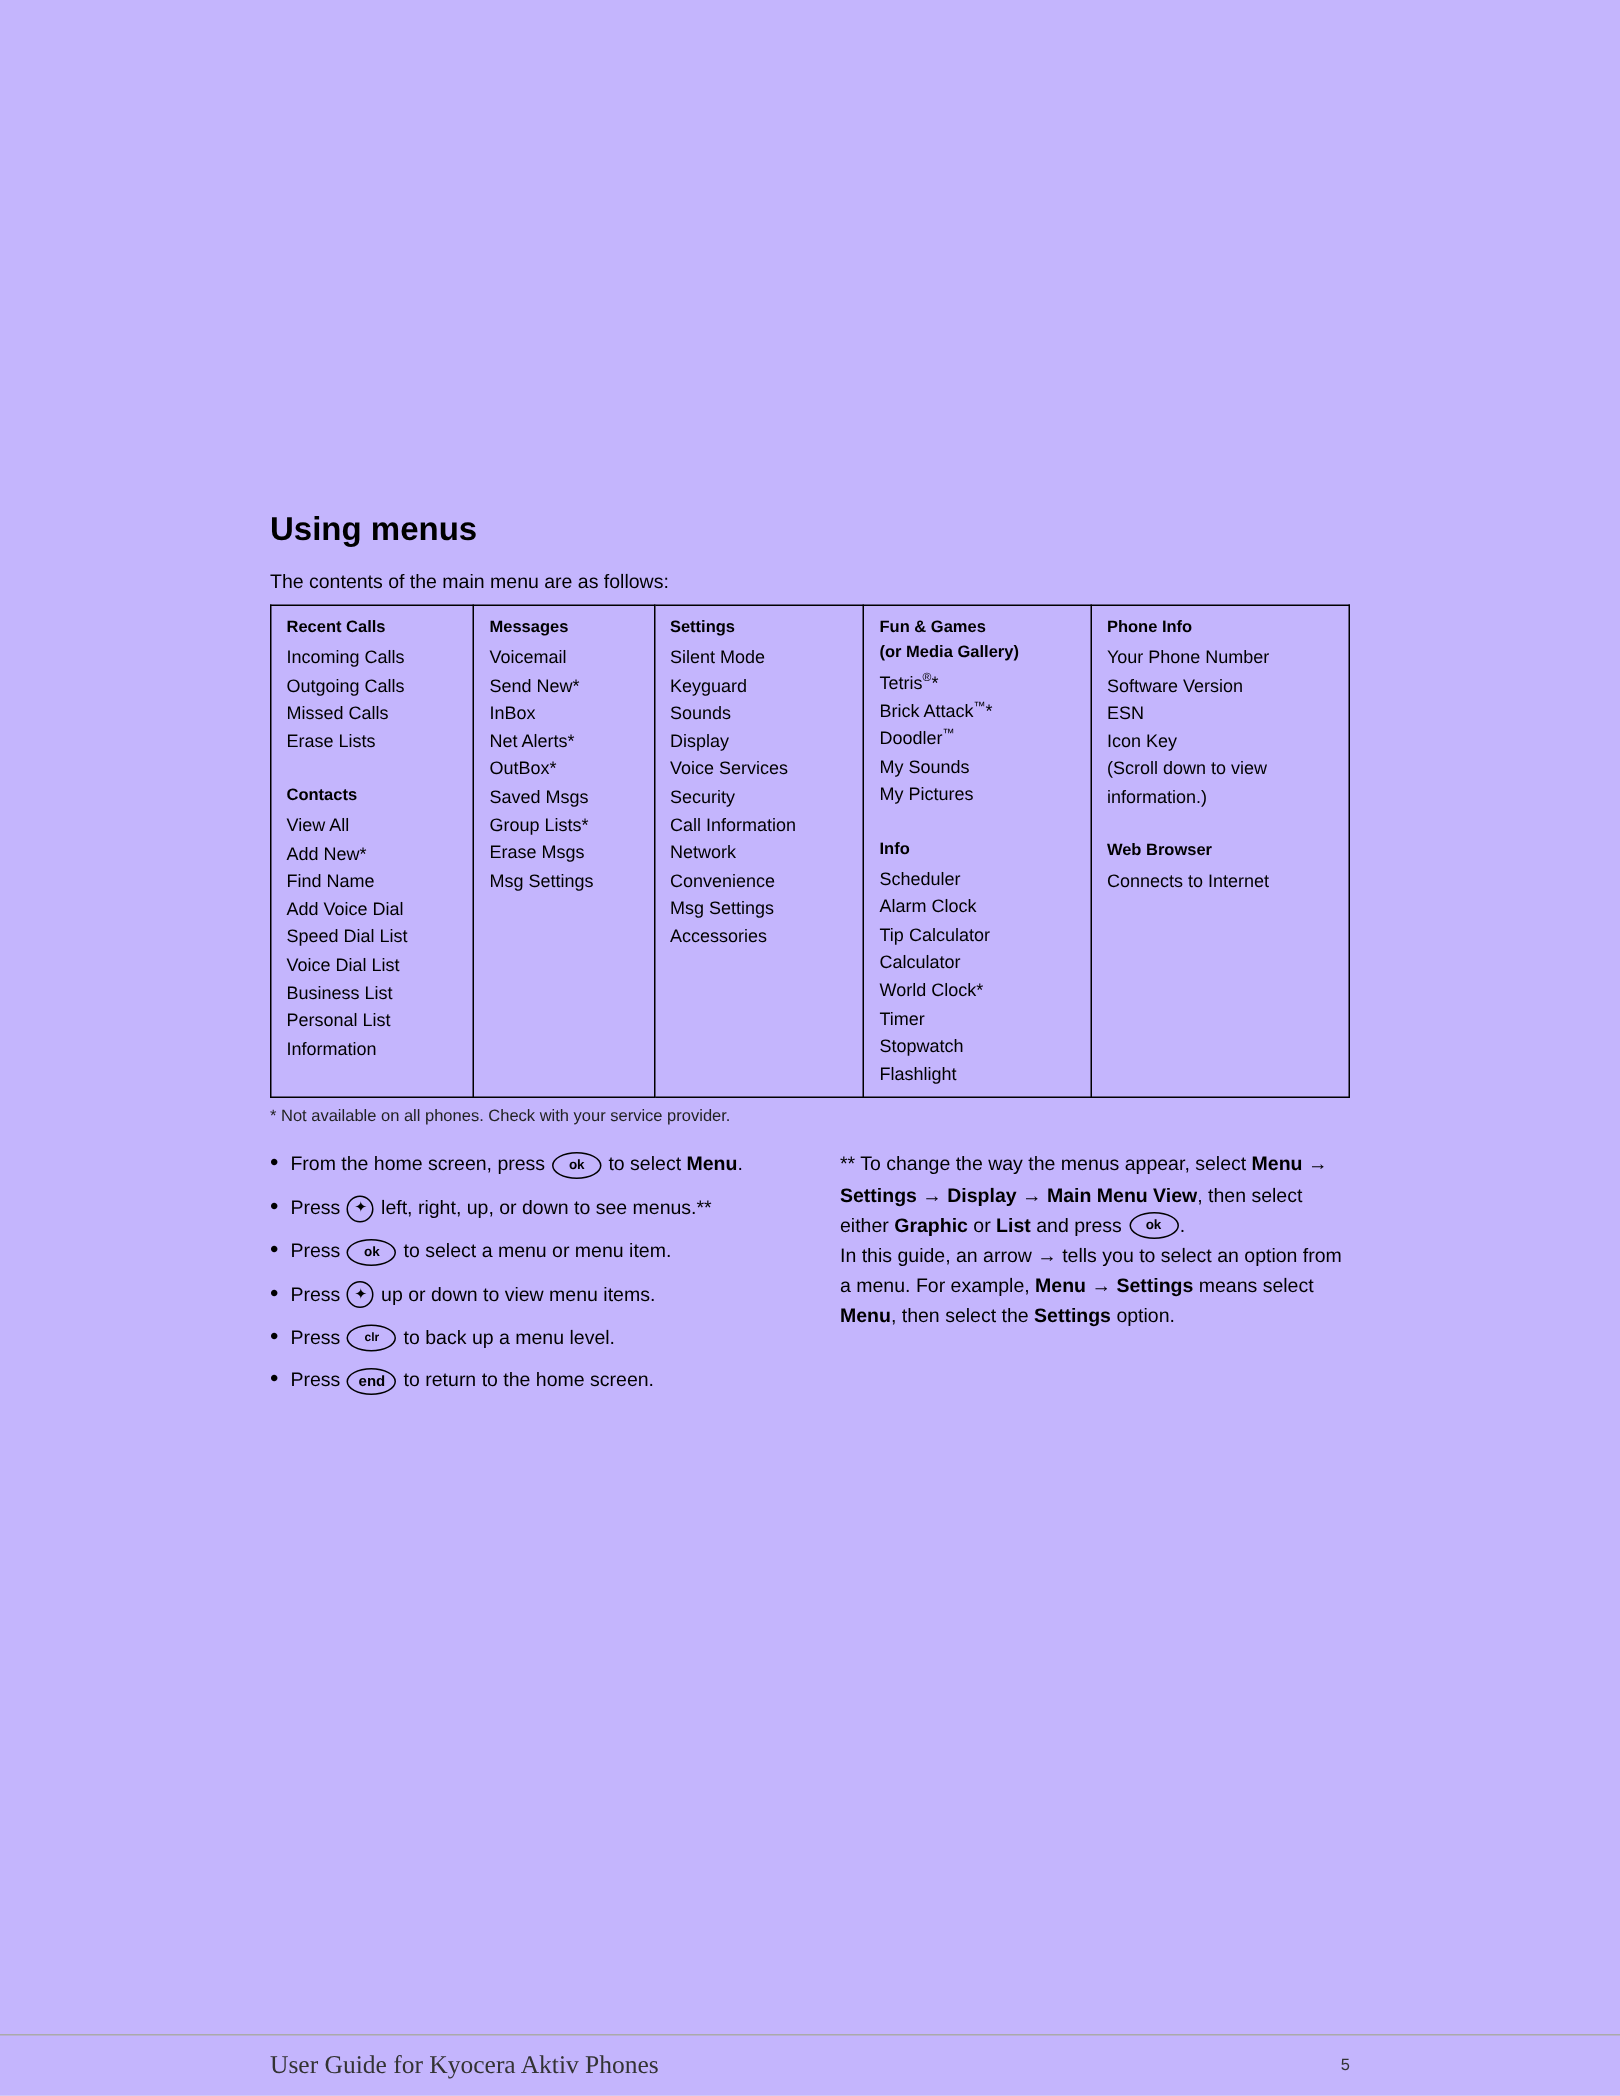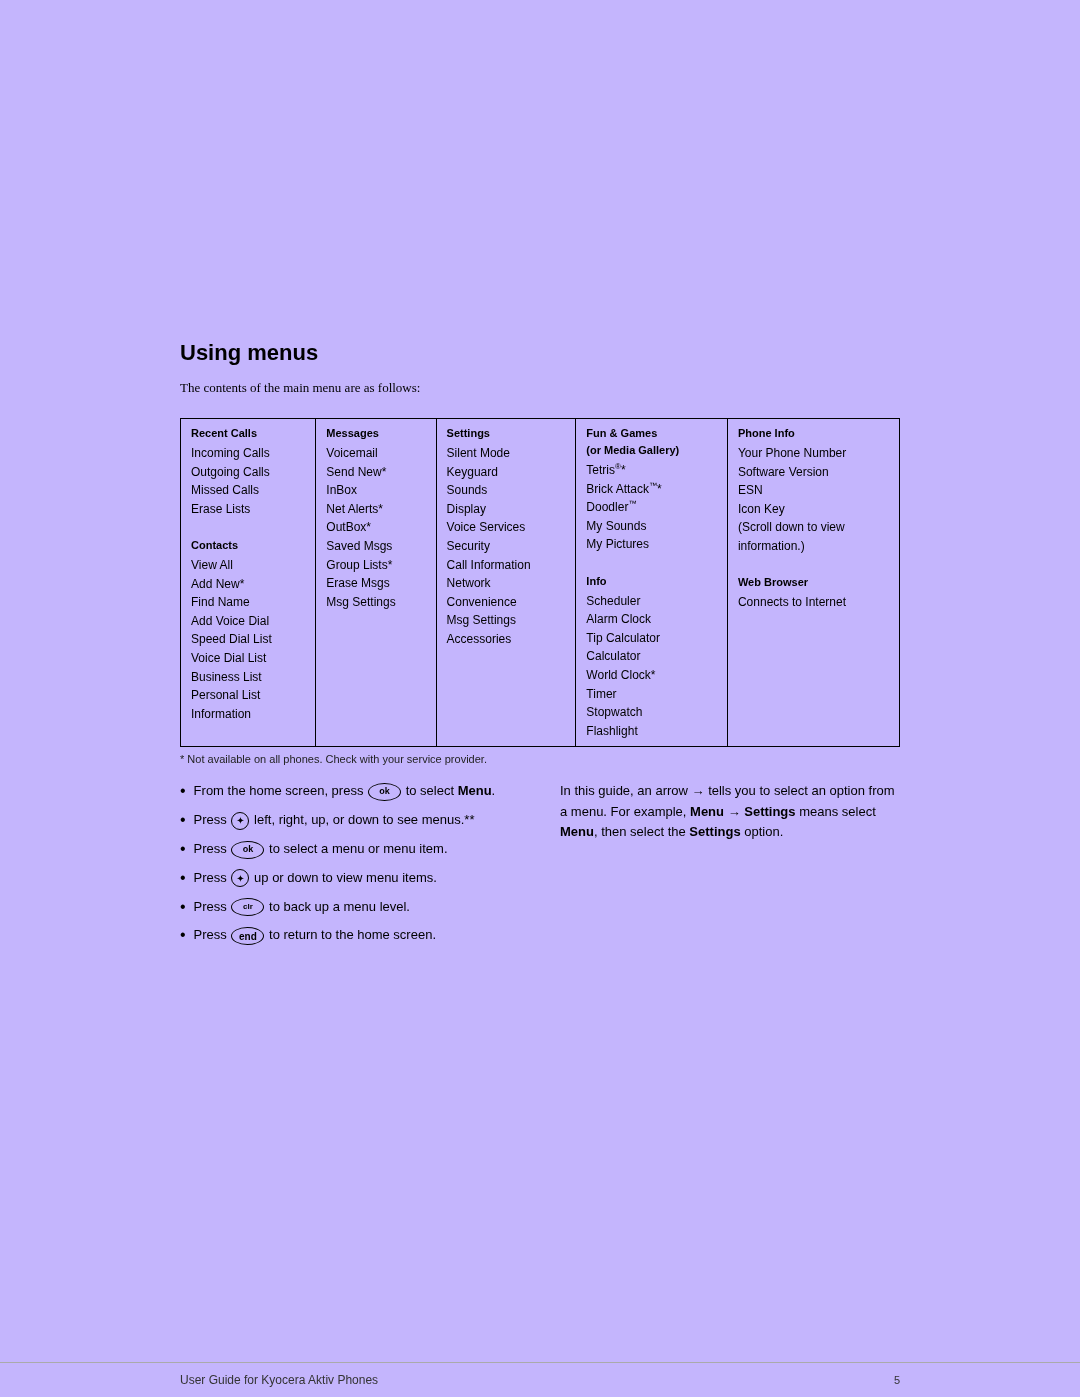--- a/index.html
+++ b/index.html
@@ -29,22 +29,21 @@
 
     .page-title {
       font-size: 22px;
       font-weight: bold;
       margin-bottom: 14px;
       font-family: Arial, Helvetica, sans-serif;
     }
 
     .intro-text {
       font-size: 13px;
-      margin-bottom: 22px;
-      font-family: Liberation Serif, serif;
+      margin-bottom: 8px;
     }
 
     .menu-table {
       width: 100%;
       border-collapse: collapse;
       border: 1px solid #000;
       margin-bottom: 6px;
     }
 
     .menu-table td {
@@ -137,22 +136,23 @@
     .page-footer {
       border-top: 1px solid #aaa;
       padding: 10px 180px;
       display: flex;
       justify-content: space-between;
       align-items: center;
       margin-top: auto;
     }
 
     .footer-left {
-      font-size: 12px;
+      font-size: 17px;
       color: #333;
+      font-family: Liberation Serif, serif;
     }
 
     .footer-right {
       font-size: 11px;
       color: #333;
     }
 
     sup {
       font-size: 8px;
     }
@@ -298,20 +298,23 @@
           <span class="bullet-dot">•</span>
           <span class="bullet-text">
             Press <span class="icon-circle" style="font-size:10px;">end</span> to return to the home screen.
           </span>
         </div>
 
       </div>
 
       <div class="bullet-right">
         <p class="right-col-text">
+          ** To change the way the menus appear, select <strong>Menu → Settings → Display → Main Menu View</strong>, then select either <strong>Graphic</strong> or <strong>List</strong> and press <span class="icon-circle">ok</span>.
+        </p>
+        <p class="right-col-text">
           In this guide, an arrow → tells you to select an option from a menu. For example, <strong>Menu</strong> → <strong>Settings</strong> means select <strong>Menu</strong>, then select the <strong>Settings</strong> option.
         </p>
       </div>
 
     </div>
 
   </div>
 
   <div class="page-footer">
     <span class="footer-left">User Guide for Kyocera Aktiv Phones</span>

